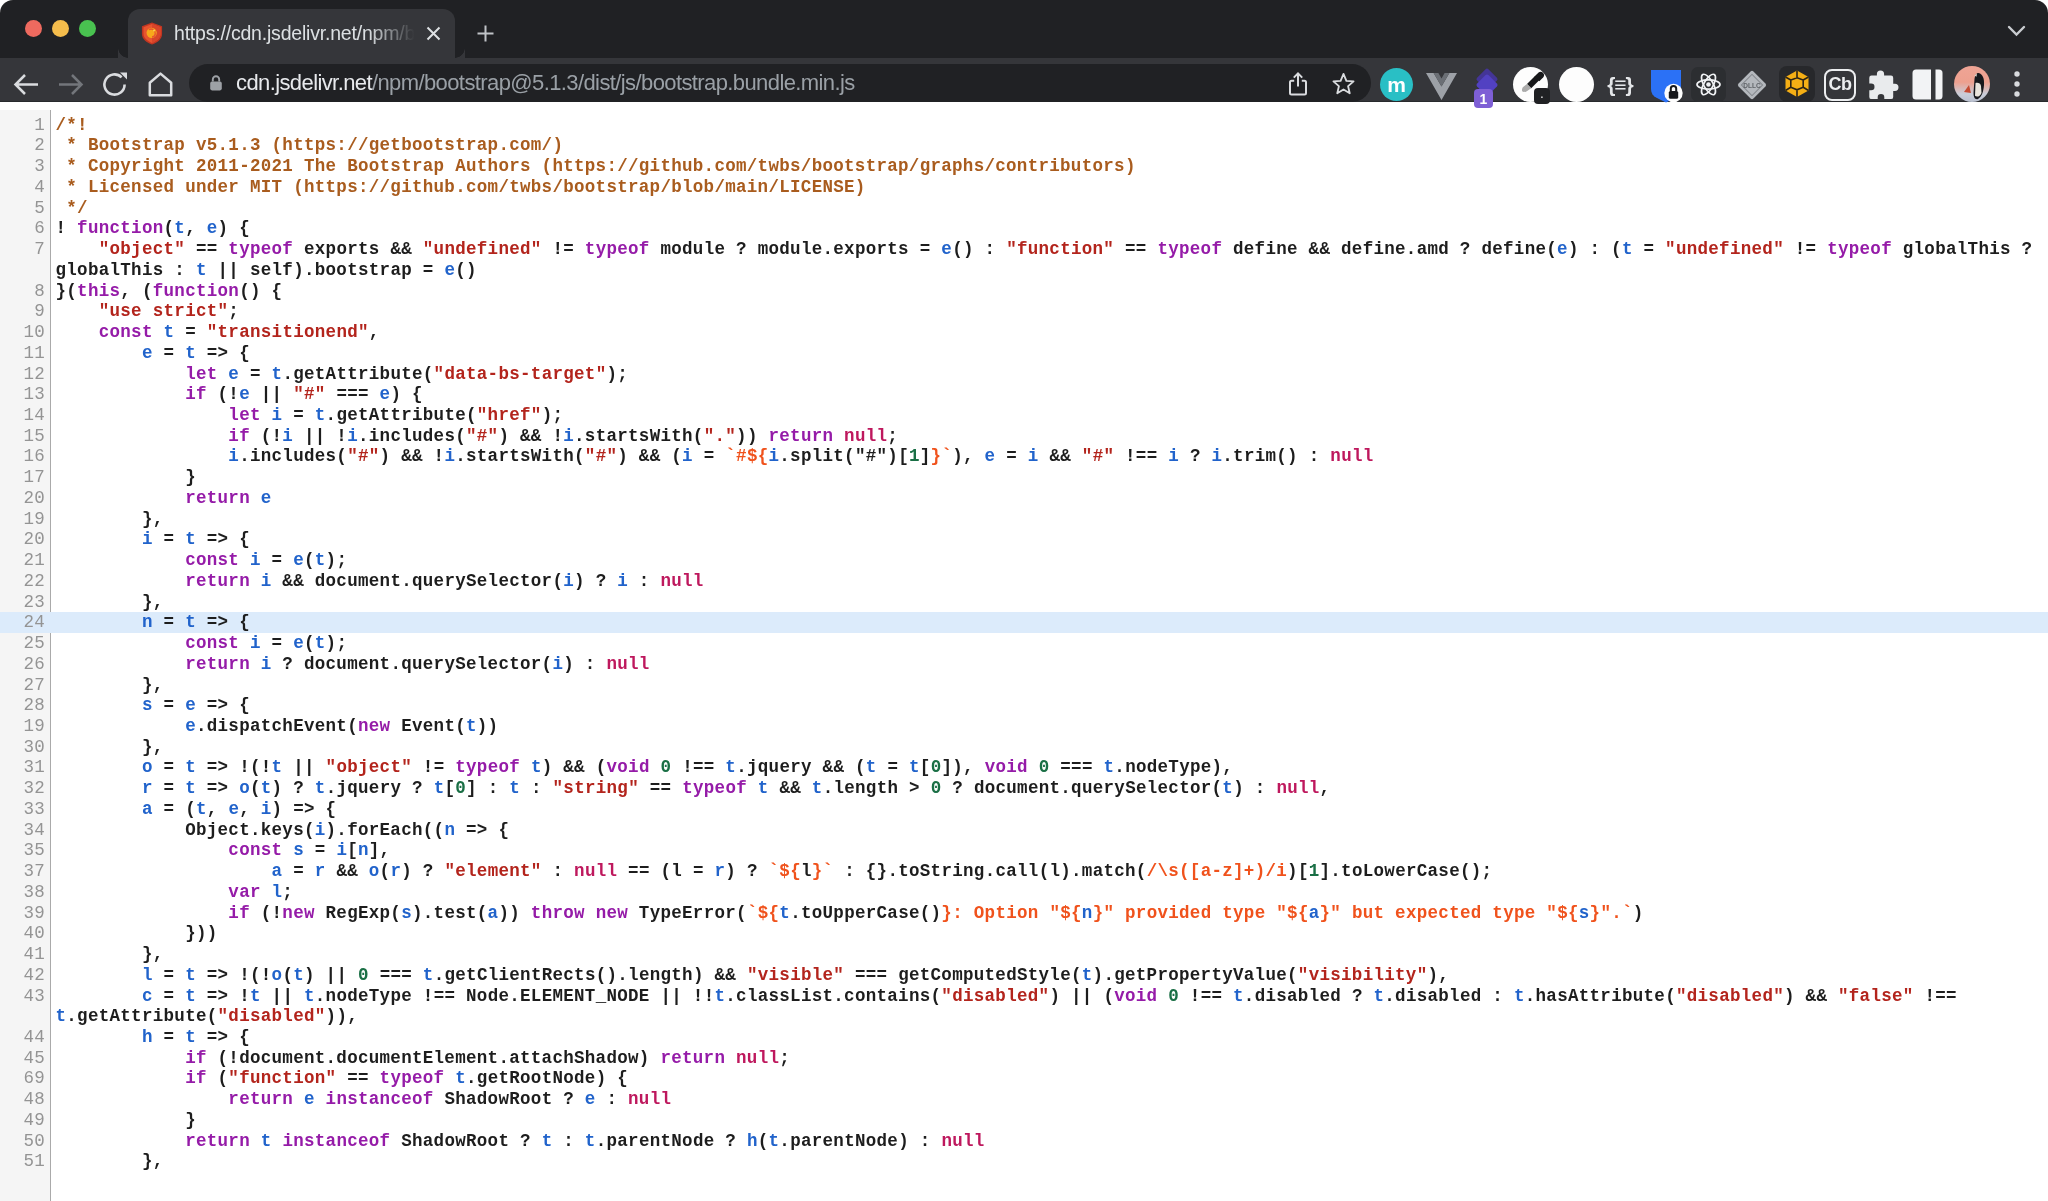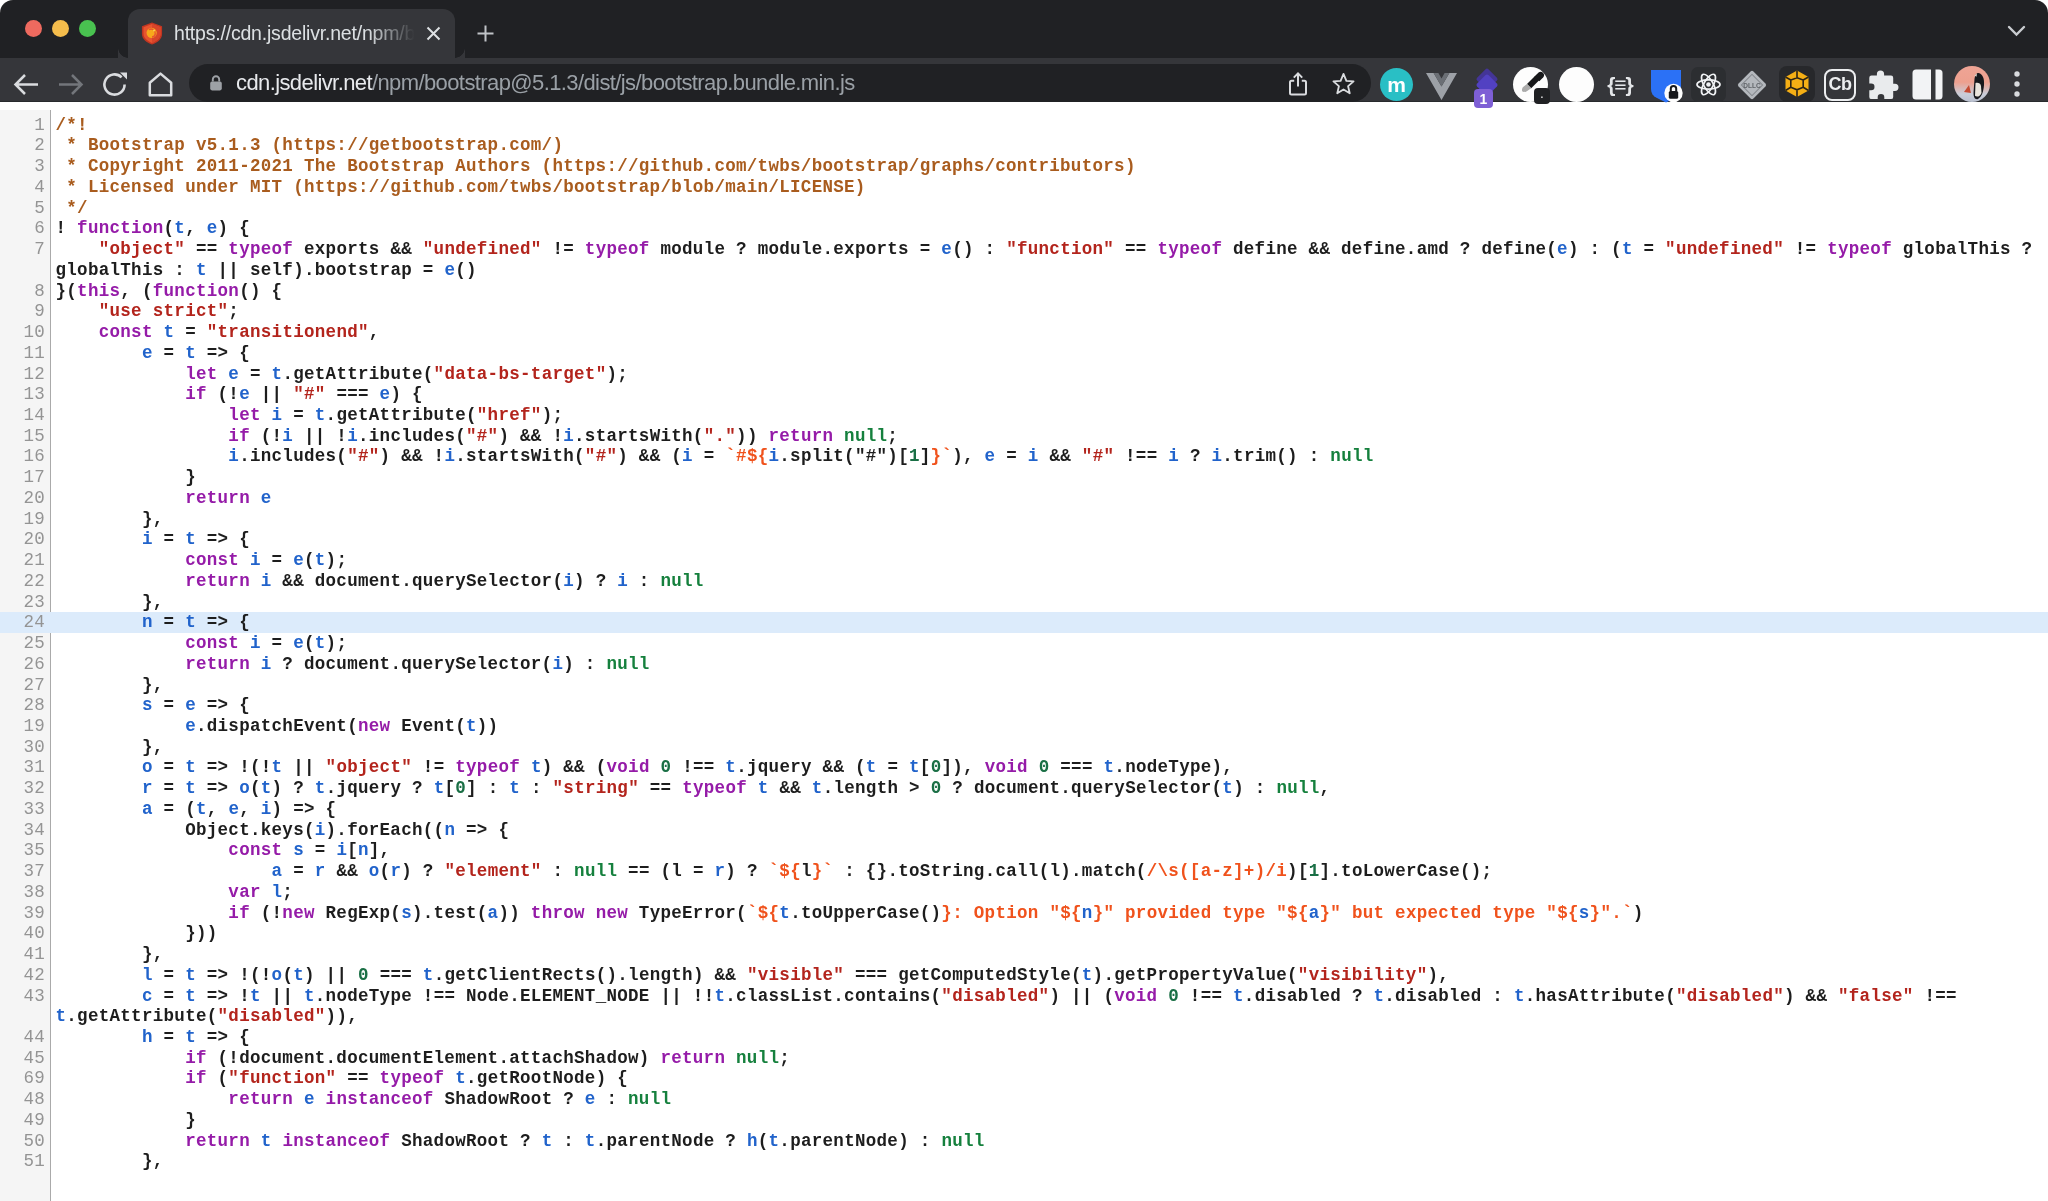--- a/index.html
+++ b/index.html
@@ -29,21 +29,21 @@
 .ln { position:absolute; left:0; top:0; width:45px; text-align:right; color:#949494;
       font-family:"Liberation Mono", monospace; font-size:17.5px; letter-spacing:0.3px; line-height:20.74px; }
 .cd { margin-left:55.5px; width:1992.5px; font-family:"Liberation Mono", monospace; font-size:17.5px;
       letter-spacing:0.3px; line-height:20.74px; white-space:pre-wrap; word-wrap:normal; color:#1d1d1d; font-weight:bold; }
 .ln { font-weight:normal; }
 .c { color:#a95c1e; }
 .k { color:#951ba8; }
 .s { color:#b3241c; }
 .g { color:#1a6f45; }
 .b { color:#2163cb; }
-.u { color:#15803d; }
+.u { color:#be185d; }
 .o { color:#f0521c; }
 svg { position:absolute; overflow:visible; }
 </style></head>
 <body>
 <div id="titlebar">
   <div class="tl" id="tl1"></div>
     <div class="tl" id="tl2"></div>
     <div class="tl" id="tl3"></div>
   <div id="tab">
     <svg id="favicon" style="left:13px;top:13px" width="22" height="23" viewBox="0 0 24 25">

